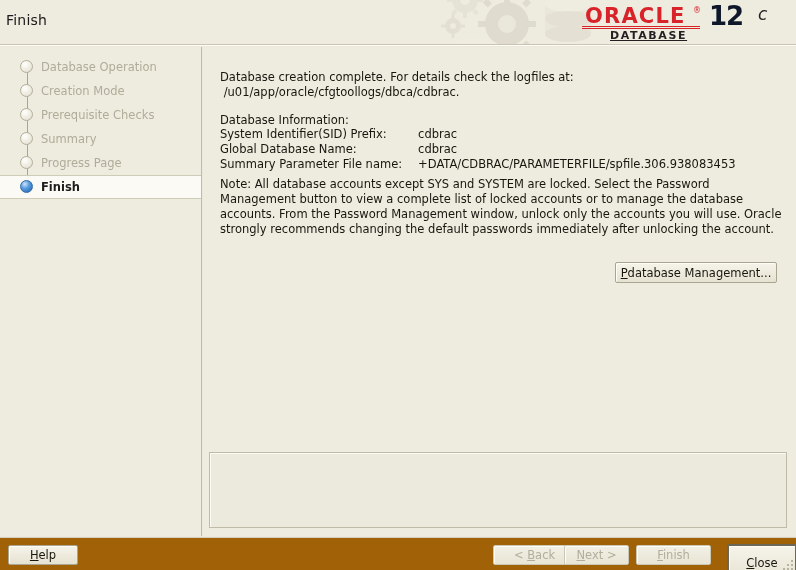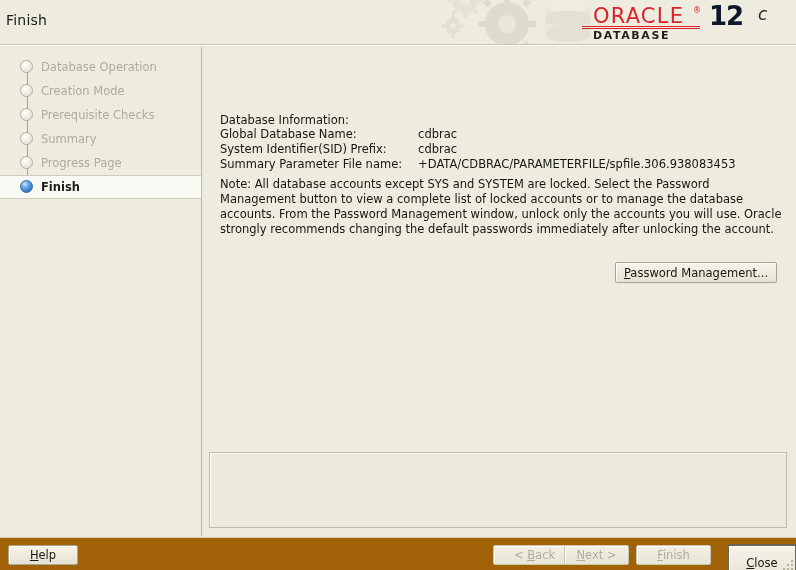--- a/index.html
+++ b/index.html
@@ -41,44 +41,45 @@
     position: absolute; left: 425px; top: -6px;
     width: 200px; height: 56px;
     opacity: 0.55;
   }
   
   .oracle-logo {
     position: absolute; right: 10px; top: 4px;
     width: 205px; height: 38px;
   }
   .ora-word {
-    position: absolute; left: 12px; top: 0;
+    position: absolute; left: 4px; top: 0;
     font-family: "DejaVu Sans", "Liberation Sans", sans-serif;
-    font-weight: normal;
+    font-weight: bold;
     font-size: 21px;
     color: #d8232a;
     letter-spacing: 1.2px;
   }
   .ora-tm {
     position: absolute; left: 112px; top: 2px;
     font-size: 8px; color: #d8232a;
   }
   .ora-rule {
     position: absolute; left: 1px; top: 22px;
     width: 118px; height: 3px;
     border-top: 1px solid #d8232a;
     border-bottom: 1px solid #d8232a;
     box-sizing: border-box;
   }
   .ora-db {
-    position: absolute; left: 12px; top: 25px;
+    position: absolute; left: 29px; top: 25px;
     font-weight: bold;
     font-size: 11px;
     color: #231f20;
     letter-spacing: 1.6px;
+    text-decoration: underline;
   }
   .ora-ver {
     position: absolute; left: 128px; top: -3px;
     font-weight: bold;
     font-size: 26px;
     color: #0f172a;
     letter-spacing: -1px;
   }
   .ora-c {
     position: absolute; left: 177px; top: 0px;
@@ -326,43 +327,45 @@
       <span class="step-label">Progress Page</span>
     </div>
     <div class="step current" style="top:128px;">
       <span class="step-dot"></span>
       <span class="step-label">Finish</span>
     </div>
   </div>
 
   <div class="content">
 
+    <div class="body-text para-intro">Database creation complete. For details check the logfiles at:
+ /u01/app/oracle/cfgtoollogs/dbca/cdbrac.</div>
 
     <div class="body-text info-title">Database Information:</div>
 
     <table class="info-table">
       <tbody>
           <tr>
-        <td class="k">Global Database Name:</td>
+        <td class="k">System Identifier(SID) Prefix:</td>
         <td class="v">cdbrac</td>
       </tr>
       <tr>
-        <td class="k">System Identifier(SID) Prefix:</td>
+        <td class="k">Global Database Name:</td>
         <td class="v">cdbrac</td>
       </tr>
       <tr>
         <td class="k">Summary Parameter File name:</td>
         <td class="v">+DATA/CDBRAC/PARAMETERFILE/spfile.306.938083453</td>
       </tr>
     </tbody>
       </table>
 
     <div class="body-text para-note">Note: All database accounts except SYS and SYSTEM are locked. Select the Password Management button to view a complete list of locked accounts or to manage the database accounts. From the Password Management window, unlock only the accounts you will use. Oracle strongly recommends changing the default passwords immediately after unlocking the account.</div>
 
-    <button class="btn btn-pwd"><span class="mn">P</span><span>assword Management...</span></button>
+    <button class="btn btn-pwd"><span class="mn">P</span><span>database Management...</span></button>
 
     <div class="msg-panel"></div>
   </div>
 
   <div class="footer">
     <button class="btn btn-help"><span class="mn">H</span><span>elp</span></button>
 
     <button class="btn disabled btn-back"><span>&lt; </span><span class="mn">B</span><span>ack</span></button>
 
     <button class="btn disabled btn-next"><span class="mn">N</span><span>ext &gt;</span></button>

